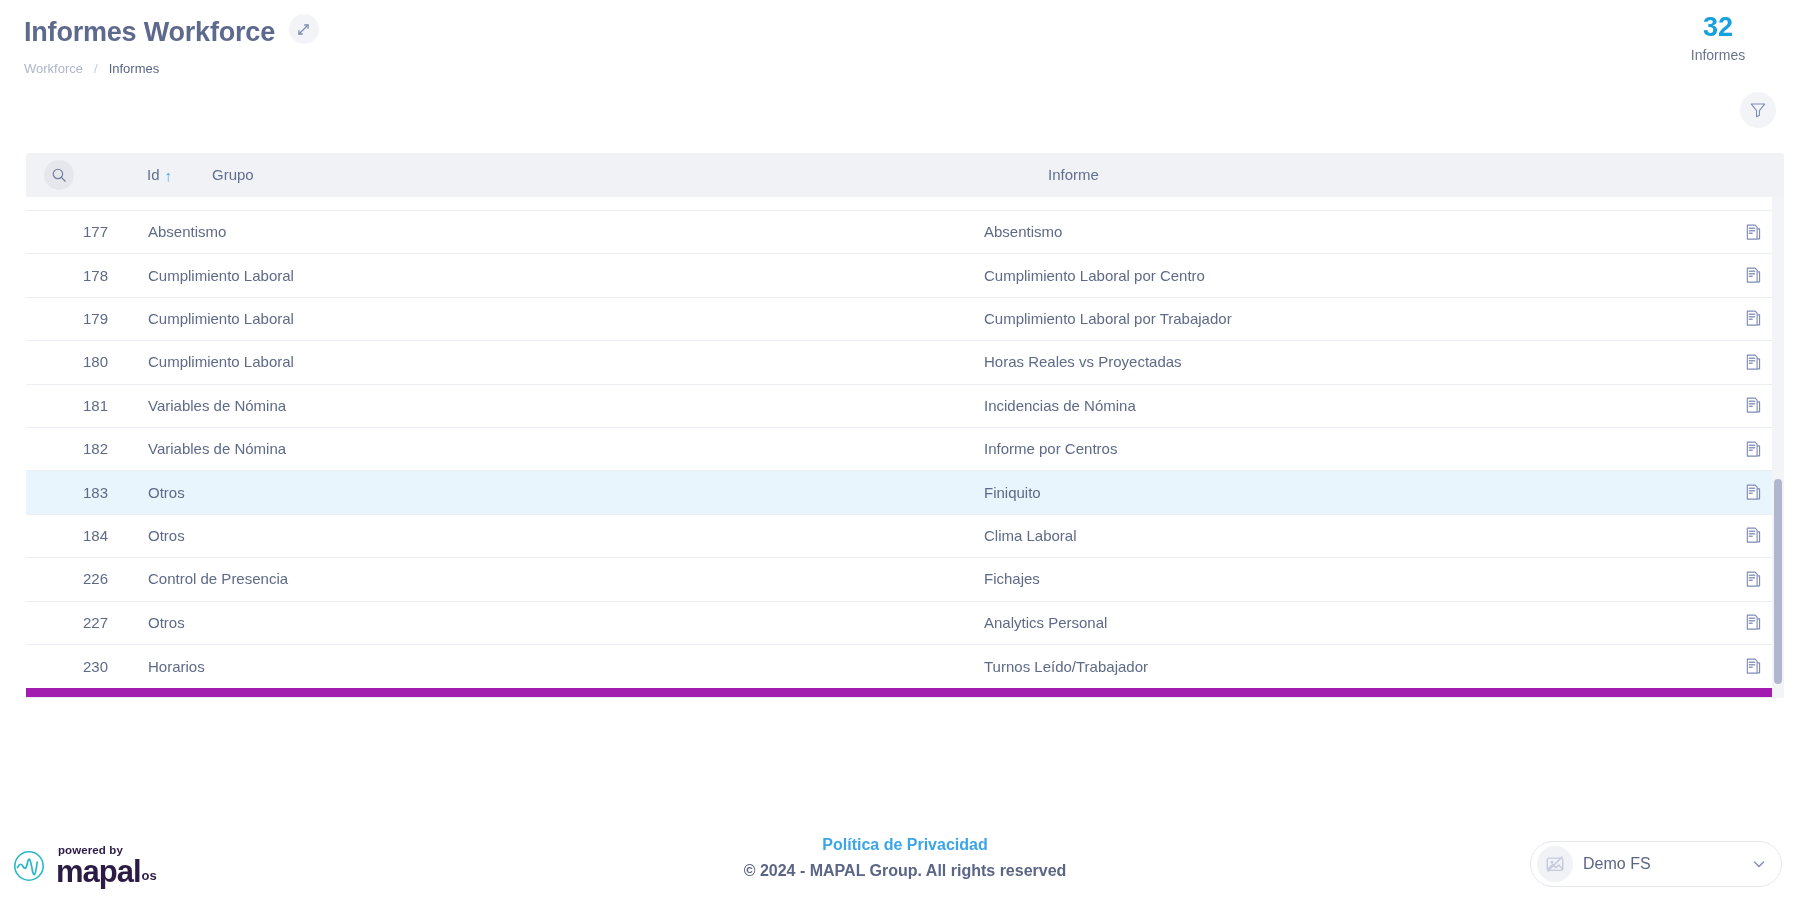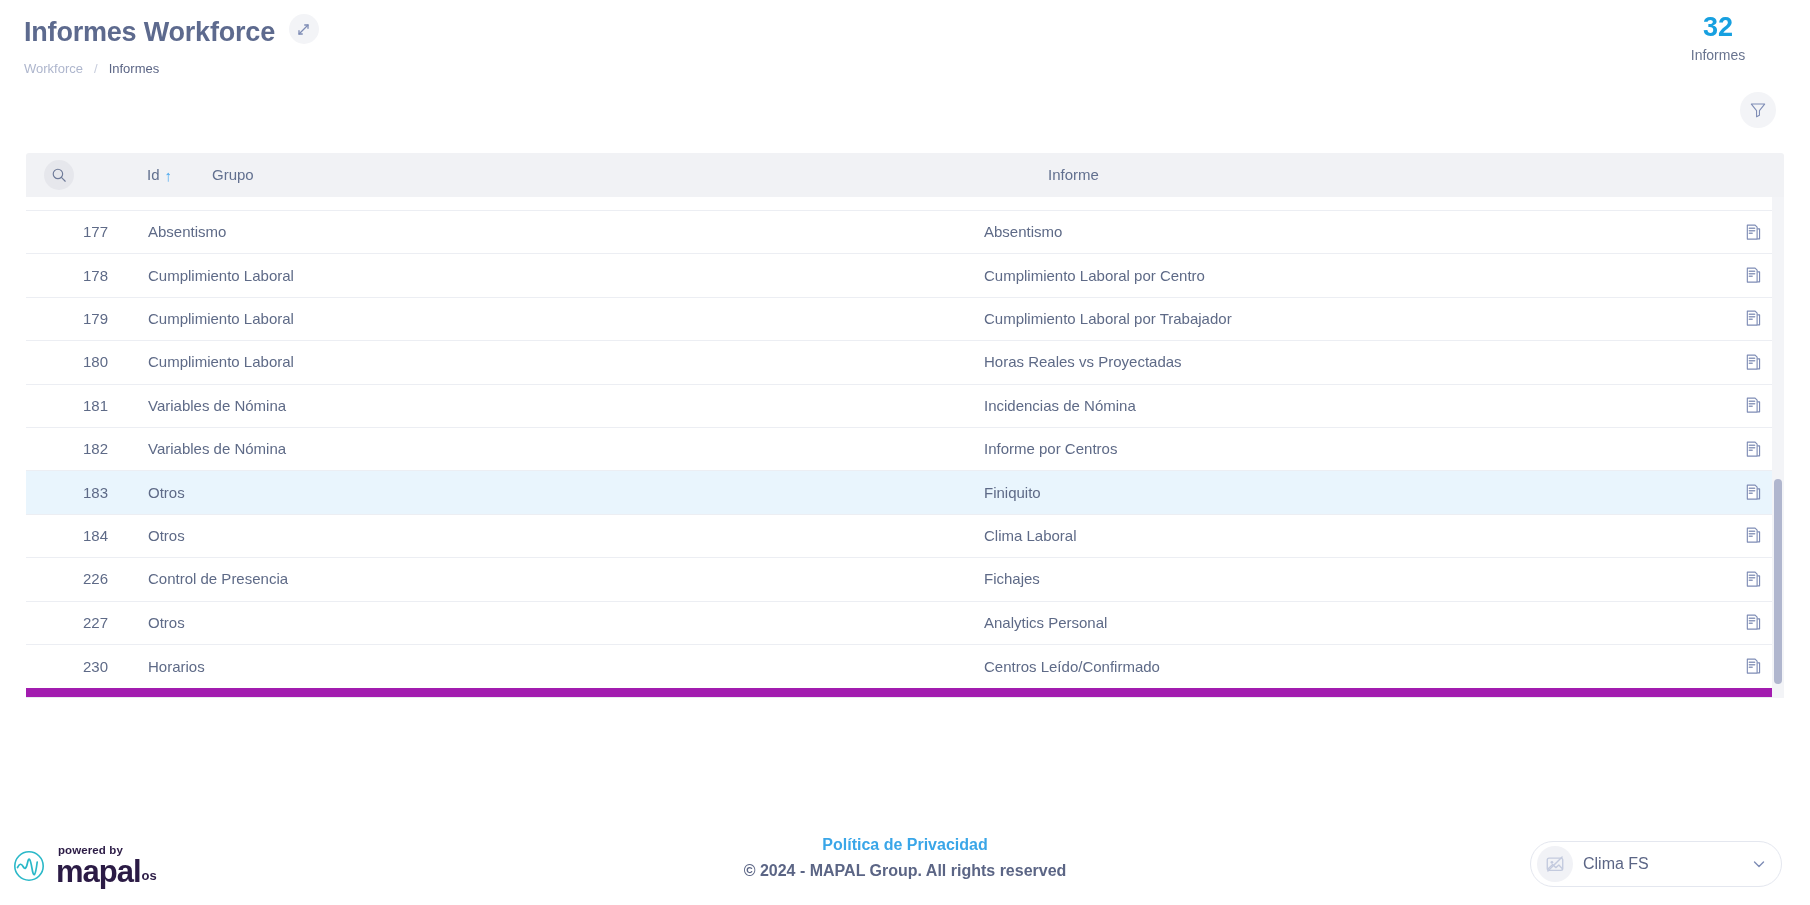--- a/index.html
+++ b/index.html
@@ -528,21 +528,21 @@
       <line x1="5.6" y1="5.6" x2="11.2" y2="5.6" stroke="#8f9bbd" stroke-width="1.5" stroke-linecap="round"></line>
       <line x1="5.6" y1="8.2" x2="11.2" y2="8.2" stroke="#8f9bbd" stroke-width="1.5" stroke-linecap="round"></line>
       <line x1="5.6" y1="10.8" x2="8.6" y2="10.8" stroke="#8f9bbd" stroke-width="1.5" stroke-linecap="round"></line>
     </svg>
             </span>
           </div>
         </div>
         <div class="row">
           <div class="col-id cell">230</div>
           <div class="col-grupo cell">Horarios</div>
-          <div class="col-inf cell">Centros Leído/Confirmado</div>
+          <div class="col-inf cell">Turnos Leído/Trabajador</div>
           <div class="col-act">
             <span class="doc-icon-btn">
               <svg width="19" height="19" viewBox="0 0 20 20">
       <path d="M3.5 2.2 h8.2 l2.1 2.1 v12.6 h-10.3 Z" fill="#ffffff" stroke="#7e8cb5" stroke-width="1.2" stroke-linejoin="round"></path>
       <path d="M14 6.2 h2.4 v10.5 h-2.4" fill="none" stroke="#7e8cb5" stroke-width="1.2" stroke-linejoin="round"></path>
       <line x1="5.6" y1="5.6" x2="11.2" y2="5.6" stroke="#8f9bbd" stroke-width="1.5" stroke-linecap="round"></line>
       <line x1="5.6" y1="8.2" x2="11.2" y2="8.2" stroke="#8f9bbd" stroke-width="1.5" stroke-linecap="round"></line>
       <line x1="5.6" y1="10.8" x2="8.6" y2="10.8" stroke="#8f9bbd" stroke-width="1.5" stroke-linecap="round"></line>
     </svg>
             </span>
@@ -578,21 +578,21 @@
 
     <div class="site-select">
       <div class="site-avatar">
         <svg width="20" height="20" viewBox="0 0 22 22">
           <rect x="2.5" y="4.5" width="17" height="13.5" rx="2" fill="none" stroke="#c3cade" stroke-width="1.5"></rect>
           <circle cx="7.6" cy="9.2" r="1.5" fill="#c3cade"></circle>
           <path d="M3.2 16.4 L8.4 11.6 L12 15 L15.2 12.2 L18.8 16" fill="none" stroke="#c3cade" stroke-width="1.5" stroke-linejoin="round"></path>
           <line x1="3.2" y1="18.8" x2="18.8" y2="3.2" stroke="#c3cade" stroke-width="1.6" stroke-linecap="round"></line>
         </svg>
       </div>
-      <span class="site-name">Clima FS</span>
+      <span class="site-name">Demo FS</span>
       <span class="chevron">
         <svg width="16" height="16" viewBox="0 0 16 16">
           <polyline points="3.5,6 8,10.5 12.5,6" fill="none" stroke="#7e8cb5" stroke-width="1.4" stroke-linecap="round" stroke-linejoin="round"></polyline>
         </svg>
       </span>
     </div>
   </div>
 </div>
 
 </body></html>

